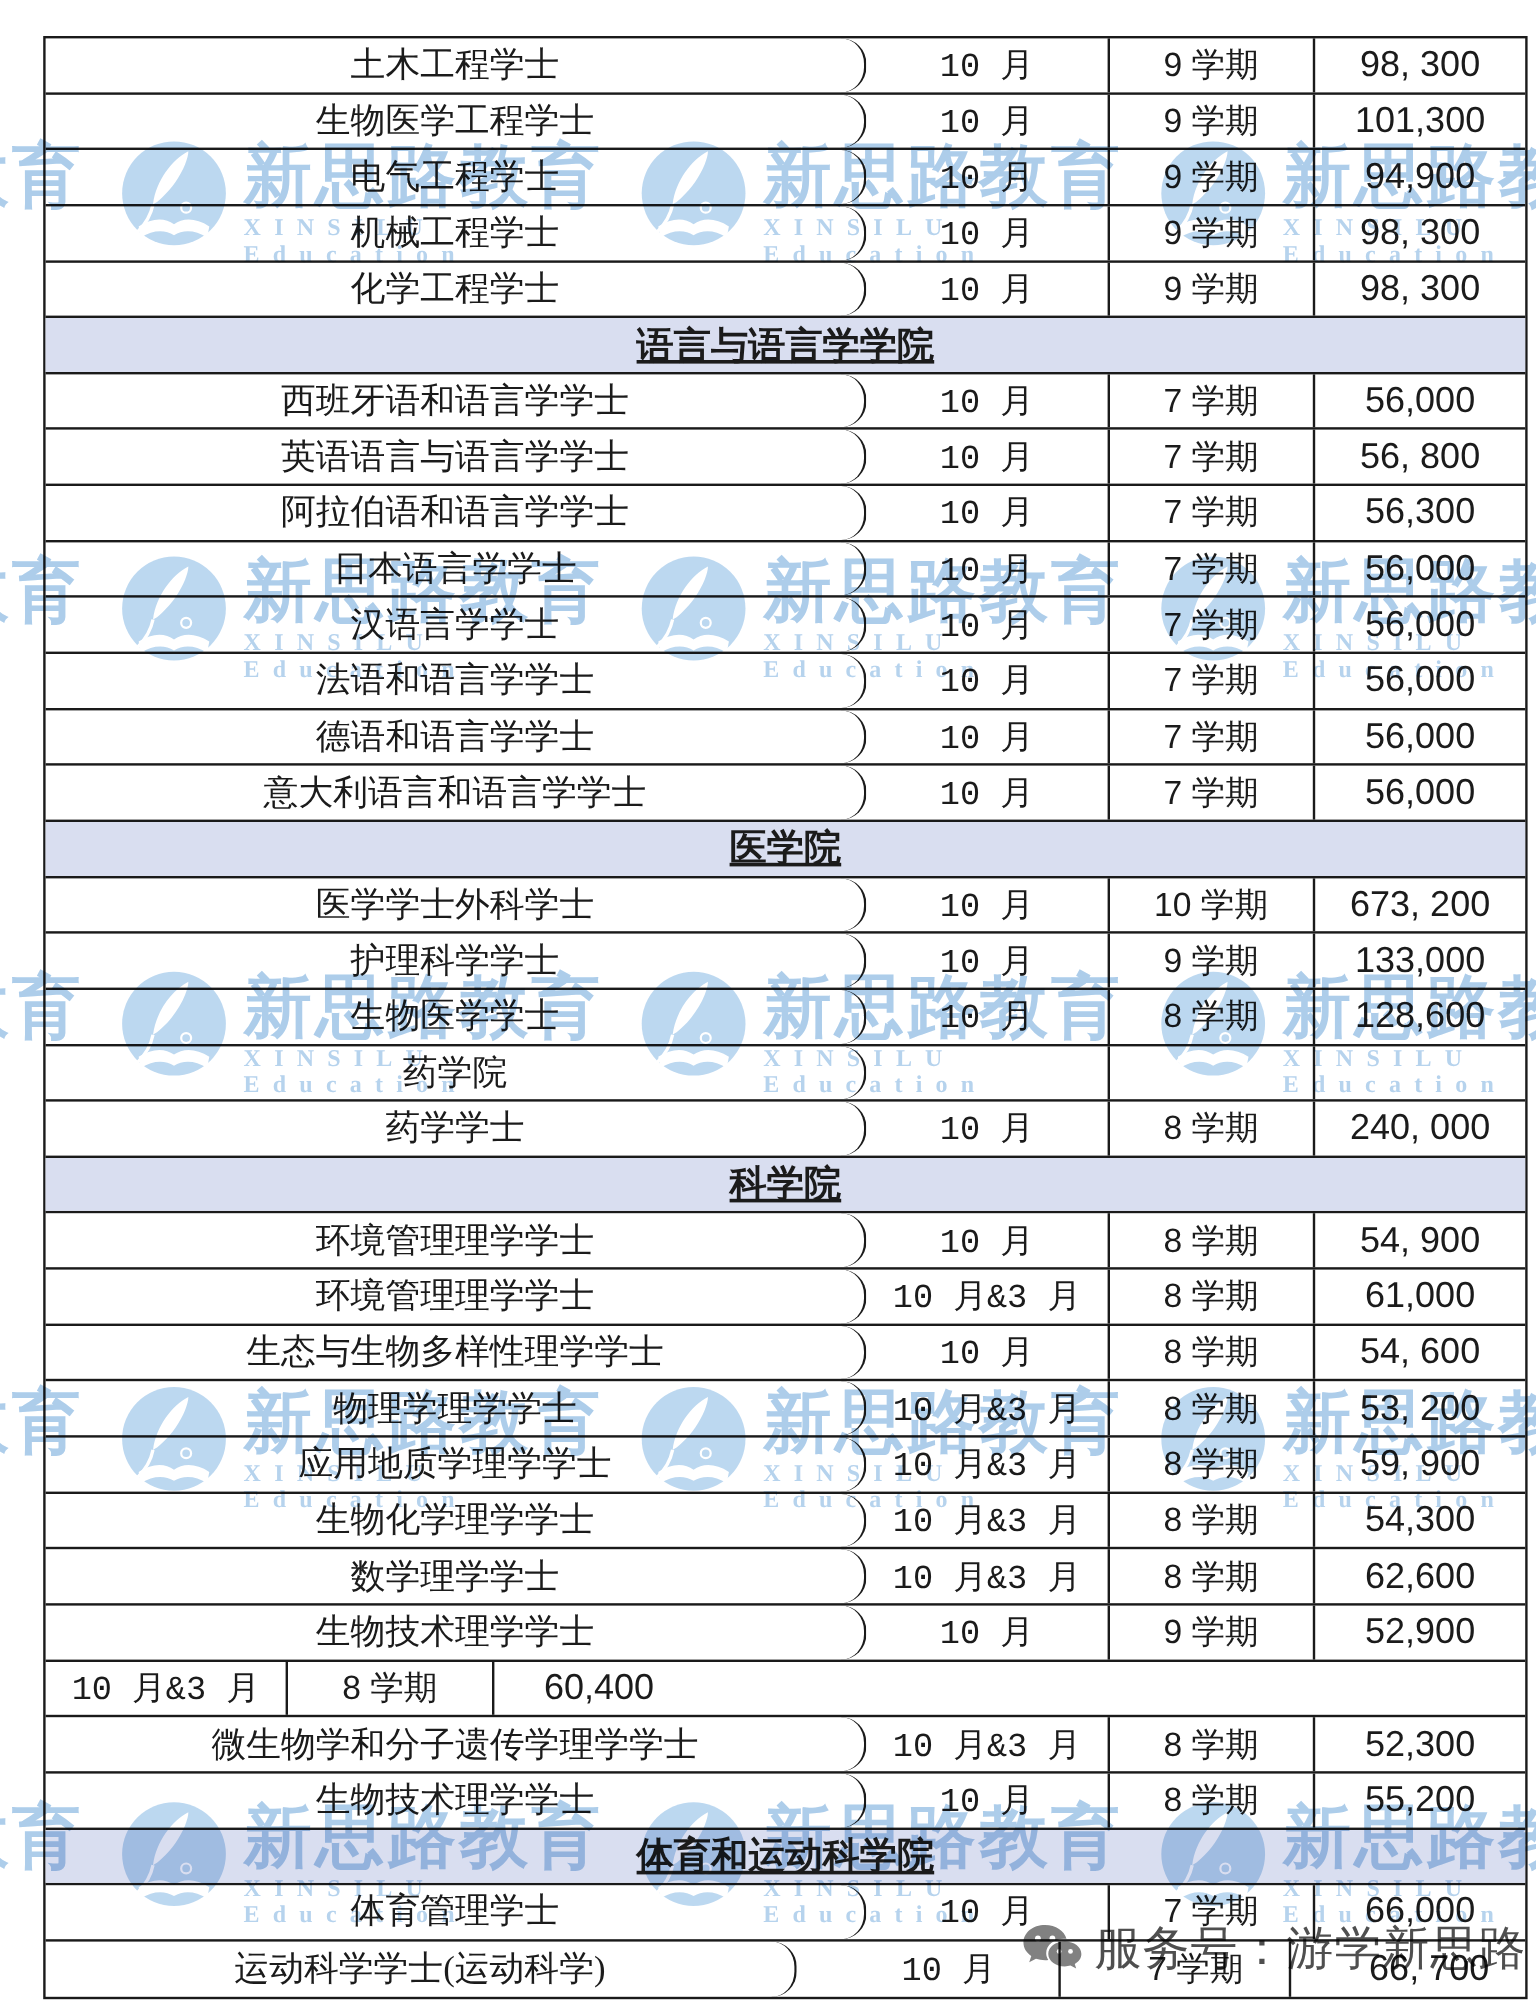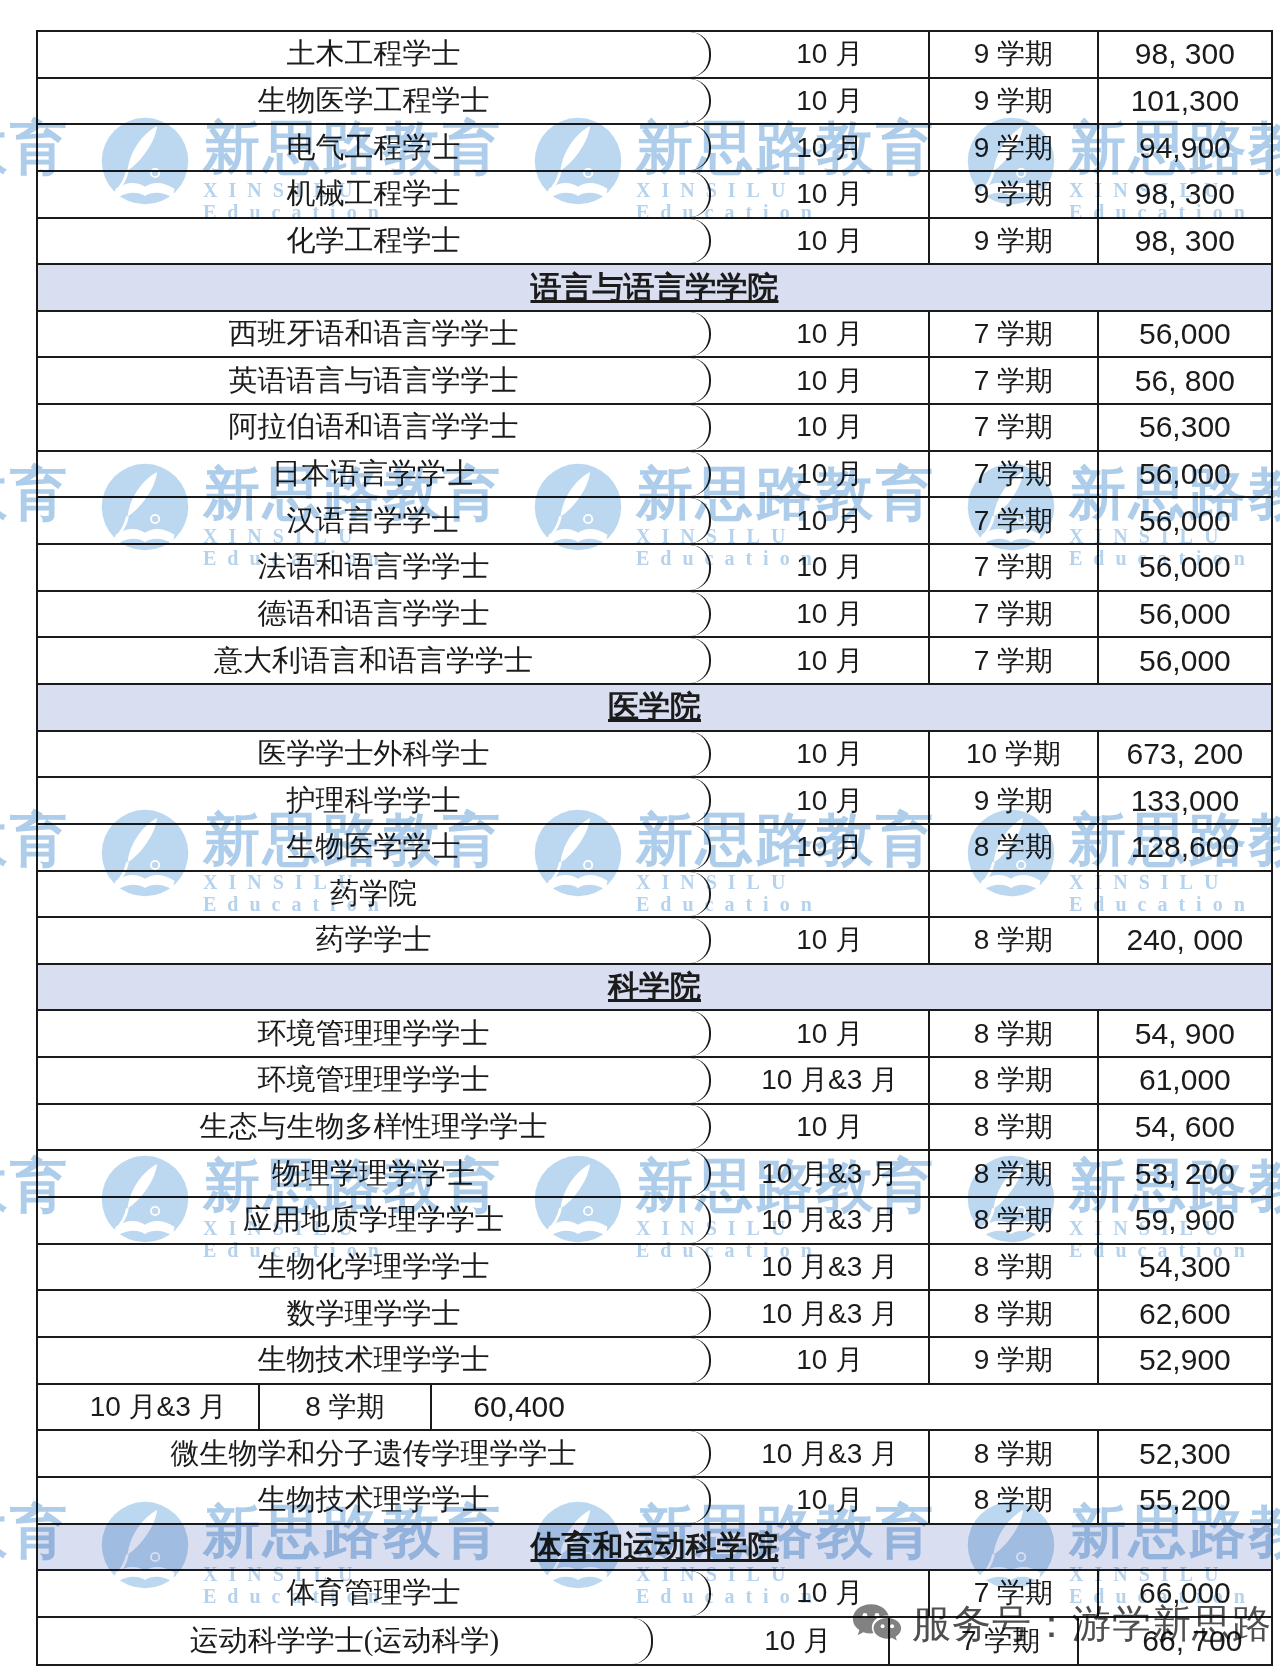--- a/index.html
+++ b/index.html
@@ -7,21 +7,21 @@
          font-family:"Liberation Serif","DejaVu Serif",serif;color:#1b1b1b;}
 
   
   #programs-table{position:absolute;left:36px;top:30px;width:1237px;
                   border:2px solid #1a1a1a;box-sizing:border-box;background:transparent;}
   .row{display:flex;height:46.65px;box-sizing:border-box;border-bottom:2px solid #1a1a1a;}
   .row:last-child{border-bottom:none;gap:35px;}
   .cell{box-sizing:border-box;display:flex;align-items:center;justify-content:center;
         border-right:2px solid #1a1a1a;overflow:hidden;white-space:nowrap;}
   .c1{width:55.5%;font-size:29px;border-radius:21px;}
-  .c2{width:16.4%;font-size:28px;font-family:Liberation Sans, sans-serif;margin-left:20px;}
+  .c2{width:16.4%;font-size:28px;font-family:Liberation Mono, monospace;}
   .c3{width:13.9%;font-size:28px;font-family:"Liberation Sans","DejaVu Sans",sans-serif;}
   .c4{width:14.2%;border-right:none;font-size:30px;font-family:"Liberation Sans","DejaVu Sans",sans-serif;}
   .row.section .cell{width:100%;border-right:none;background:#d9def0;
         font-weight:bold;font-size:31px;text-decoration:underline;}
 
   
   #watermark-layer{position:absolute;left:0;top:0;width:1280px;height:1672px;
         pointer-events:none;mix-blend-mode:multiply;opacity:.92;}
   .wm-tile{position:absolute;width:420px;height:110px;}
   .wm-logo{position:absolute;left:0;top:0;}

